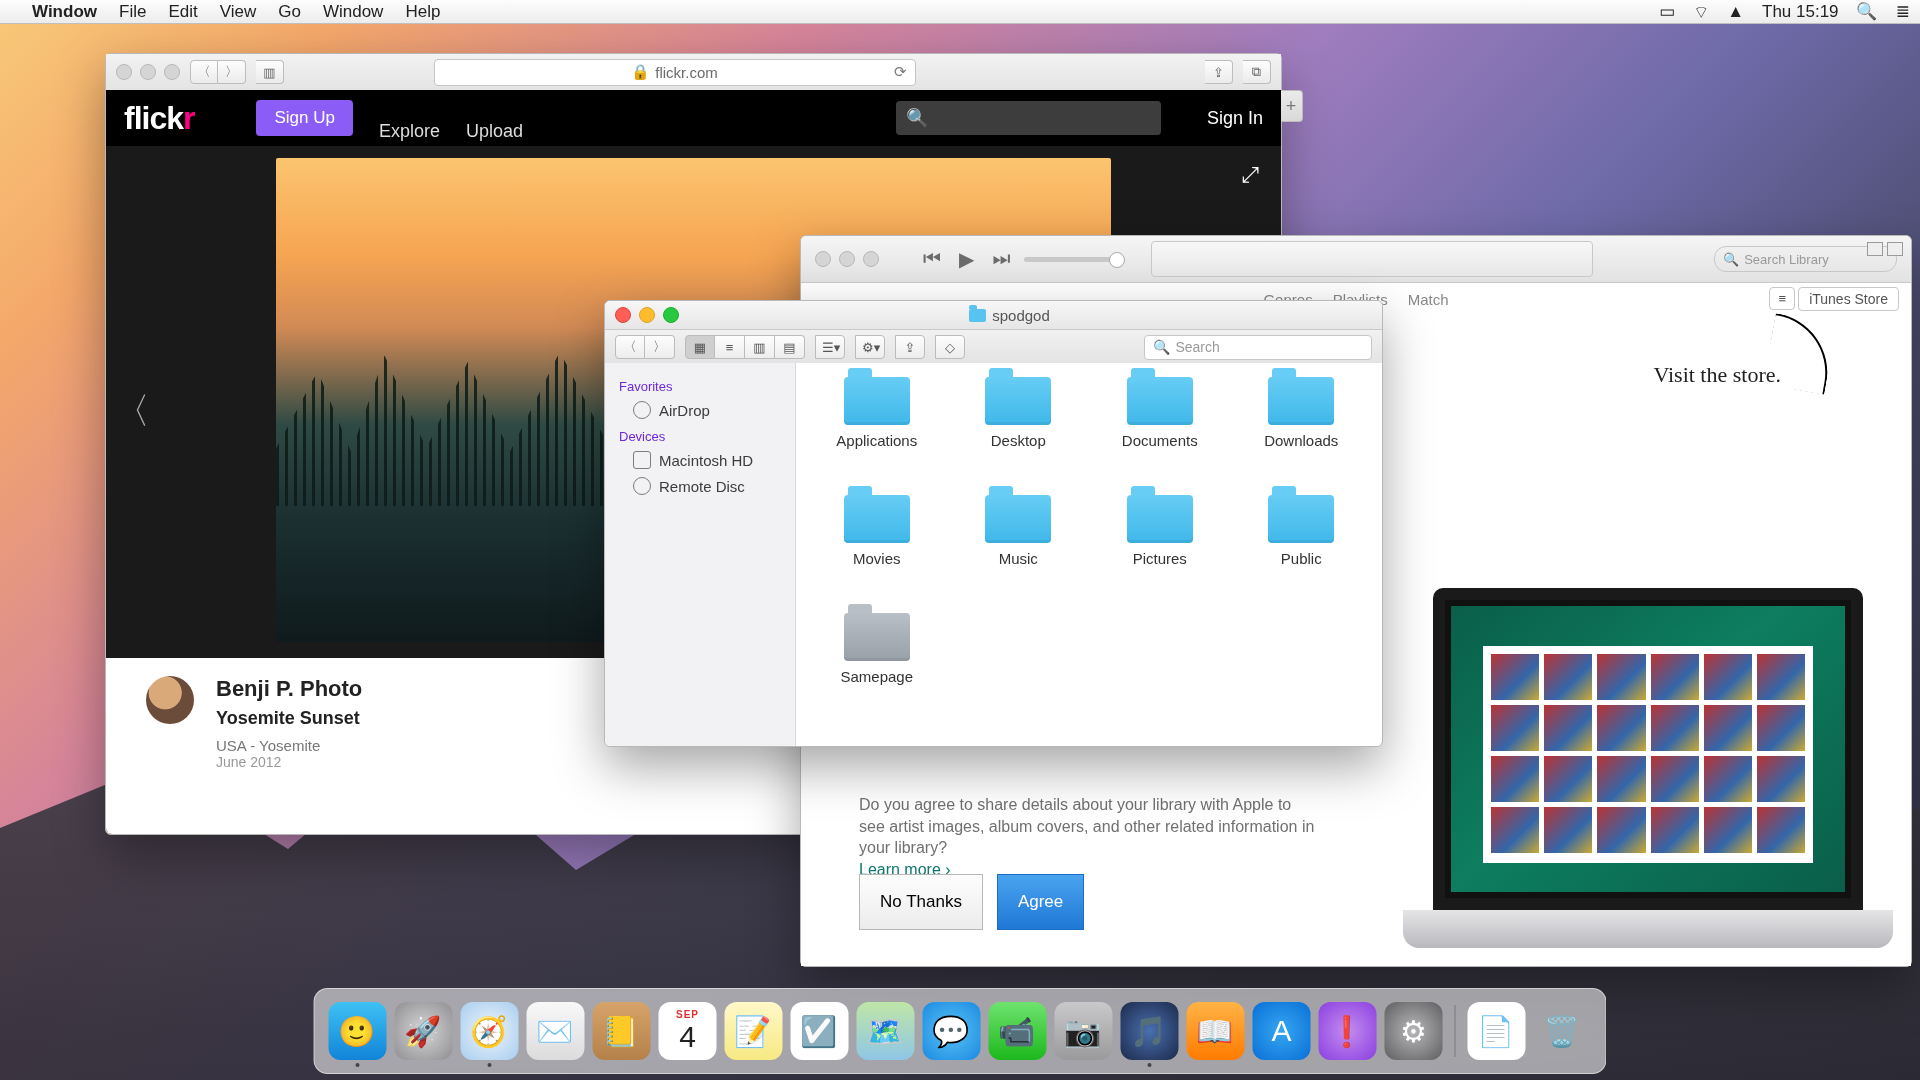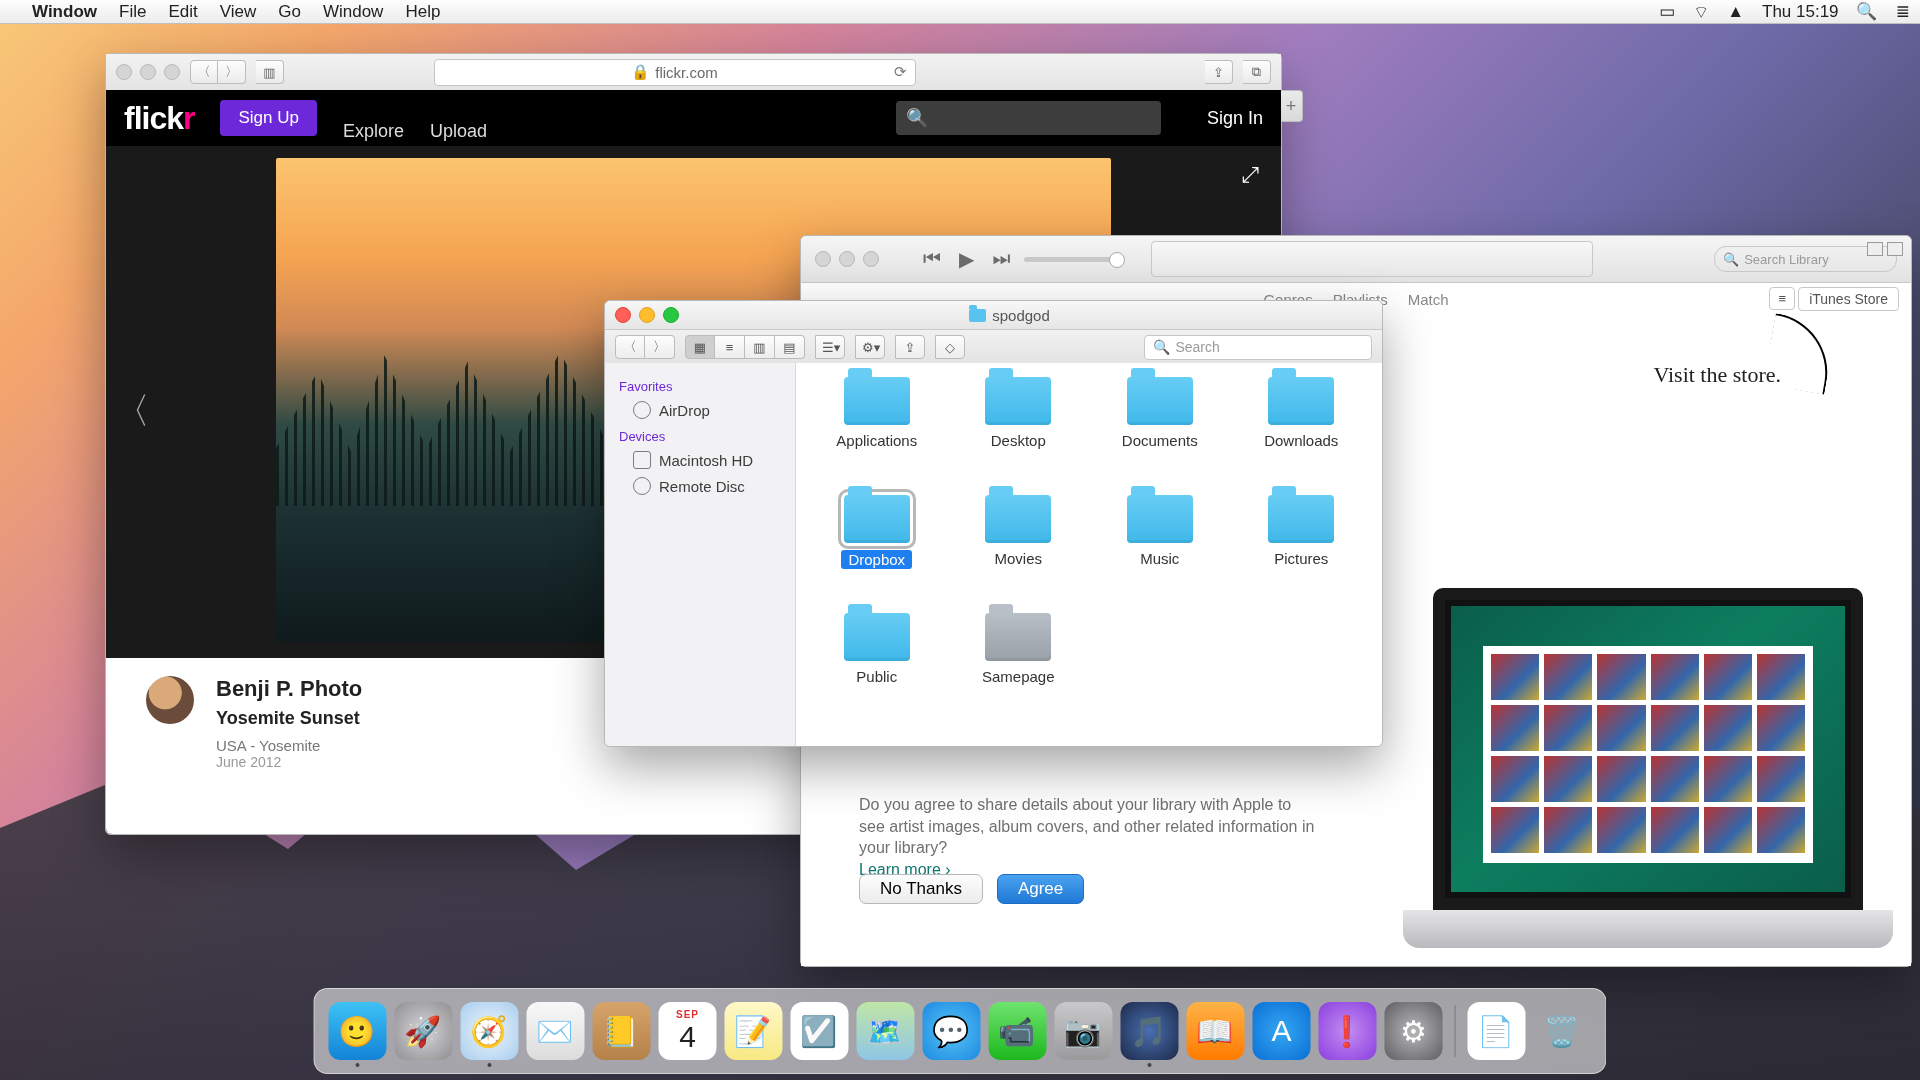--- a/index.html
+++ b/index.html
@@ -36,21 +36,21 @@
   #safari .seg button{width:28px;height:24px;background:linear-gradient(#fdfdfd,#ebebeb);border:1px solid #bdbdbd;font-size:13px;color:#666;}
   #safari .seg button:first-child{border-radius:4px 0 0 4px;}
   #safari .seg button:last-child{border-radius:0 4px 4px 0;border-left:none;}
   #safari .urlbar{flex:1;max-width:480px;margin:0 auto;height:25px;background:#fff;border:1px solid #c5c5c5;border-radius:4px;display:flex;align-items:center;justify-content:center;font-size:15px;color:#6a6a6a;gap:5px;position:relative;}
   #safari .urlbar .reload{position:absolute;right:8px;color:#7a7a7a;}
   #safari .newtab{position:absolute;right:-22px;top:36px;width:22px;height:30px;background:linear-gradient(#eaeaea,#d9d9d9);border:1px solid #bdbdbd;border-left:none;border-radius:0 4px 4px 0;display:flex;align-items:center;justify-content:center;color:#777;font-size:18px;}
   #safari .page{position:absolute;top:36px;left:0;right:0;bottom:0;background:#000;border-radius:0 0 6px 6px;overflow:hidden;}
   .flickr-top{height:56px;background:#000;display:flex;align-items:center;padding:0 18px;gap:26px;color:#fff;font-size:18px;}
   .flickr-logo{font-weight:800;font-size:32px;letter-spacing:-1px;}
   .flickr-logo .p{color:#ff0084;}
-  .signup{background:#6d28d9;border:none;color:#fff;padding:8px 18px;border-radius:4px;font-size:17px;}
+  .signup{background:#8b5cf6;border:none;color:#fff;padding:8px 18px;border-radius:4px;font-size:17px;margin-left:36px;}
   .fl-link{color:#ddd;margin-top:27px;}
   .fl-search{margin-left:auto;width:245px;height:34px;background:#3d3d3d;border-radius:4px;display:flex;align-items:center;padding:0 10px;color:#aaa;}
   .signin{margin-left:20px;color:#fff;}
   .photo-stage{position:absolute;top:56px;left:0;right:0;bottom:140px;background:#1a1a1a;}
   .photo-stage .expand{position:absolute;right:22px;top:16px;color:#fff;font-size:22px;}
   .photo-stage .prev{position:absolute;left:8px;top:44%;color:#aaa;font-size:36px;}
   .photo{position:absolute;left:170px;right:170px;top:12px;bottom:52px;
     background:linear-gradient(180deg,#fbc46f 0%,#f6a552 20%,#d28a55 35%,#2f4a44 55%,#1b2f31 75%,#0f1a1c 100%);border-radius:2px;}
   .photo::after{content:"";position:absolute;left:0;right:0;bottom:28%;height:40%;
     background:repeating-linear-gradient(90deg,#0c1a16 0 3px,transparent 3px 9px);
@@ -82,21 +82,21 @@
   .curve{position:absolute;width:60px;height:70px;border:2px solid #000;border-left:none;border-bottom:none;border-radius:0 60px 0 0;}
   .laptop{position:absolute;right:18px;bottom:18px;width:490px;height:360px;}
   .laptop .screen{position:absolute;left:30px;right:30px;top:0;bottom:38px;background:#111;border-radius:10px 10px 0 0;border:12px solid #1a1a1a;}
   .laptop .screen .inner{position:absolute;inset:6px;background:linear-gradient(140deg,#0a5e4a,#0d7e5f 45%,#0a5e4a 100%);}
   .laptop .screen .grid{position:absolute;left:8%;right:8%;top:14%;bottom:10%;background:#fff;display:grid;grid-template-columns:repeat(6,1fr);grid-auto-rows:46px;gap:5px;padding:8px;}
   .laptop .screen .grid div{background:linear-gradient(135deg,#b33,#36a 60%,#ca3 100%);}
   .laptop .base{position:absolute;left:0;right:0;bottom:0;height:38px;background:linear-gradient(#e5e5e8,#b9b9bd);border-radius:0 0 16px 16px;}
   .agree-text{position:absolute;left:58px;top:480px;width:460px;color:#707070;font-size:16px;line-height:1.35;}
   .agree-text a{color:#0f766e;text-decoration:none;}
   .agree-btns{position:absolute;left:58px;top:560px;display:flex;gap:14px;}
-  .btn{padding:4px 20px;border-radius:7px;font-size:17px;border:1px solid #b7b7b7;background:linear-gradient(#fdfdfd,#ececec);}
+  .btn{padding:17px 20px;border-radius:0;font-size:17px;border:1px solid #b7b7b7;background:linear-gradient(#fdfdfd,#ececec);}
   .btn.primary{background:linear-gradient(#4aa3ef,#1f78d6);color:#fff;border-color:#1c6cc2;}
   .it-maxmin{position:absolute;right:8px;top:6px;display:flex;gap:4px;}
   .it-maxmin span{width:14px;height:12px;border:1px solid #9a9a9a;background:#eee;font-size:10px;}
   
   #finder{left:604px;top:300px;width:777px;height:445px;z-index:30;}
   #finder .titlebar{justify-content:center;position:relative;padding-left:42px;}
   #finder .titlebar .traffic{position:absolute;left:10px;}
   #finder .fld-title{display:flex;align-items:center;gap:6px;color:#555;font-size:15px;}
   .mini-folder{width:17px;height:13px;background:#58c3f0;border-radius:2px;position:relative;}
   .mini-folder::before{content:"";position:absolute;top:-4px;left:0;width:8px;height:4px;background:#58c3f0;border-radius:2px 2px 0 0;}
@@ -364,24 +364,20 @@
           <span class="lbl">Desktop</span>
         </div>
         <div class="file">
           <div class="folder"></div>
           <span class="lbl">Documents</span>
         </div>
         <div class="file">
           <div class="folder"></div>
           <span class="lbl">Downloads</span>
         </div>
-        <div class="file selected">
-          <div class="folder"></div>
-          <span class="lbl">Dropbox</span>
-        </div>
         <div class="file">
           <div class="folder"></div>
           <span class="lbl">Movies</span>
         </div>
         <div class="file">
           <div class="folder"></div>
           <span class="lbl">Music</span>
         </div>
         <div class="file">
           <div class="folder"></div>

